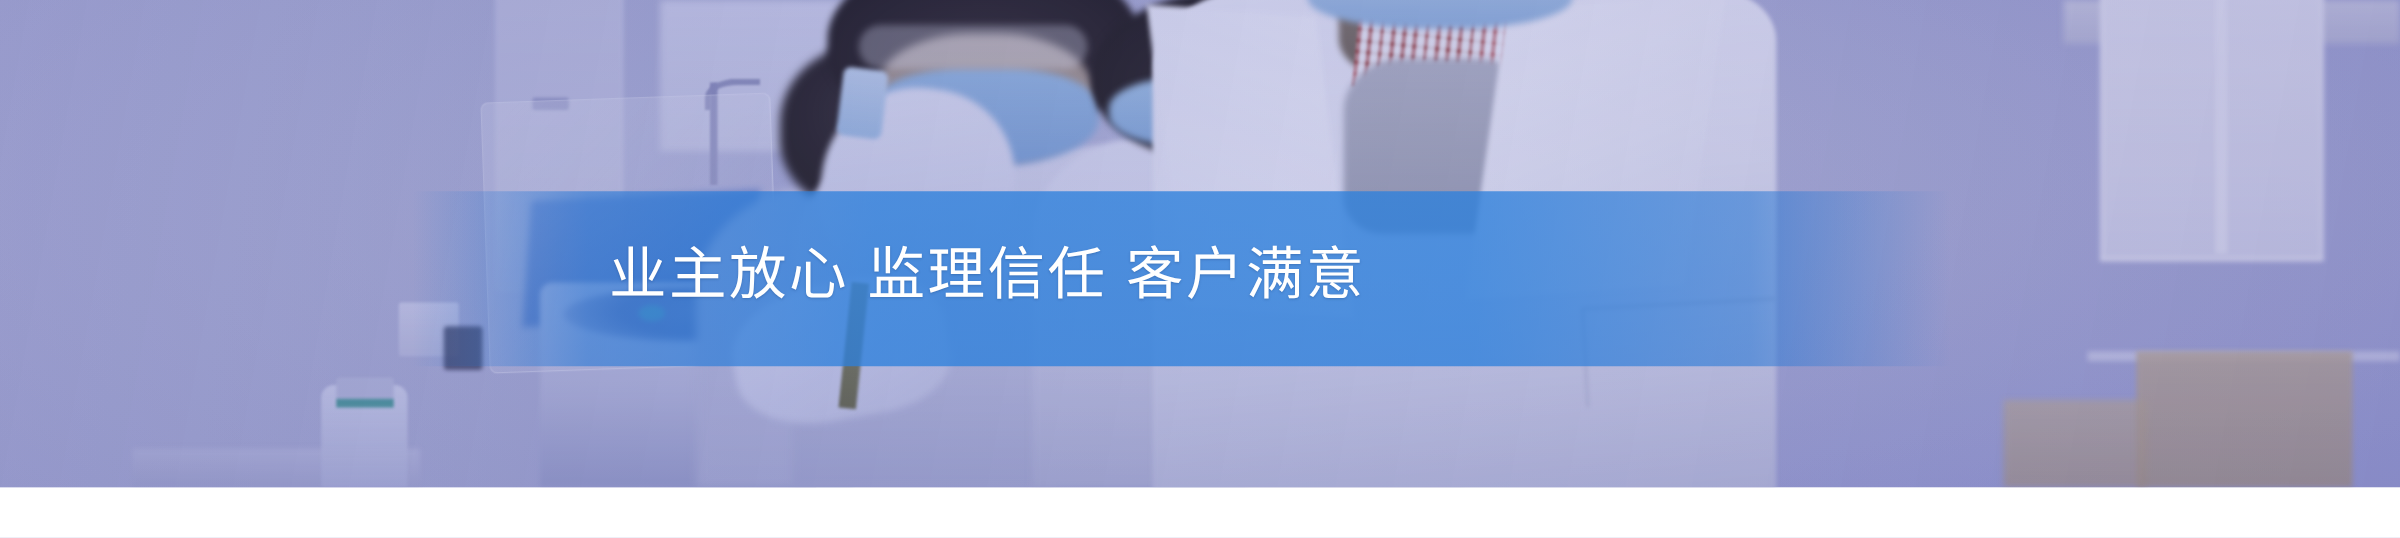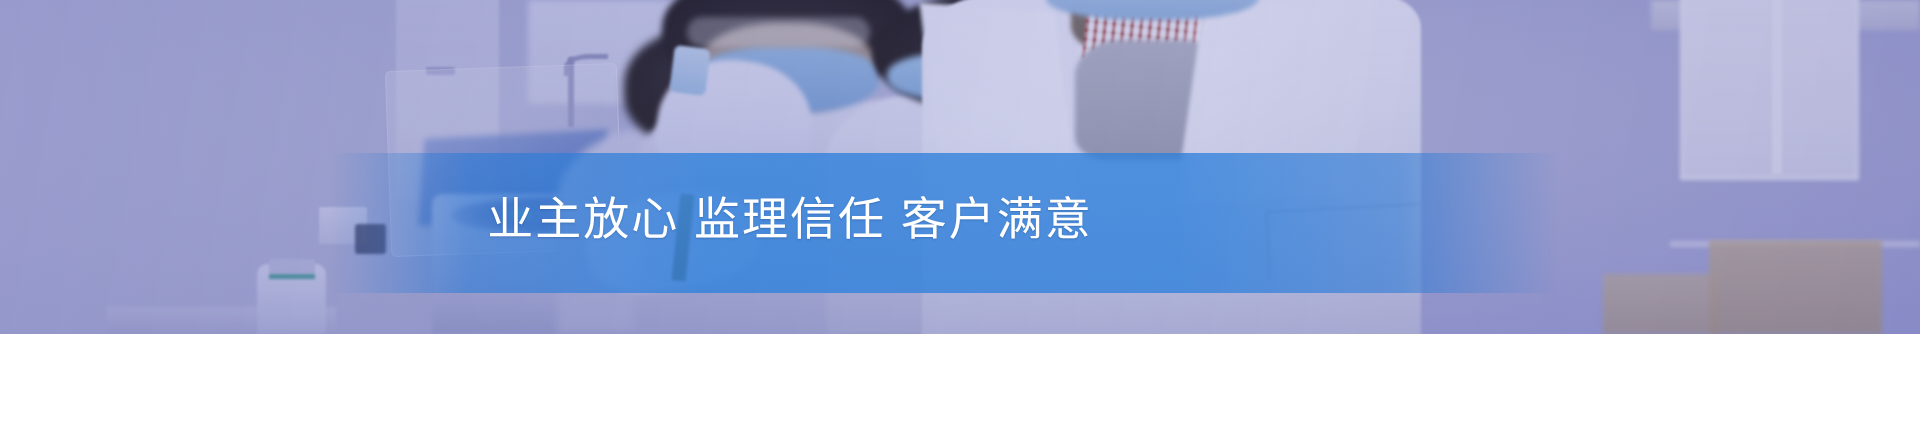--- a/index.html
+++ b/index.html
@@ -4,21 +4,21 @@
 <title>Hero Banner</title>
 <style>
   html, body {
     margin: 0;
     padding: 0;
     background: #ffffff;
   }
   .stage {
     position: relative;
     width: 1920px;
-    height: 334px;
+    height: 390px;
     overflow: hidden;
     font-family: "Liberation Sans", "DejaVu Sans", sans-serif;
     background: #b9bcdd;
   }
 
   
   .photo {
     position: absolute;
     inset: 0;
     overflow: hidden;

